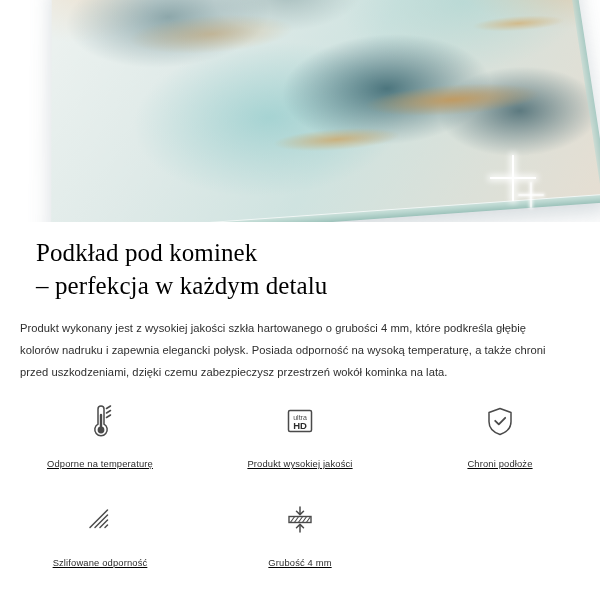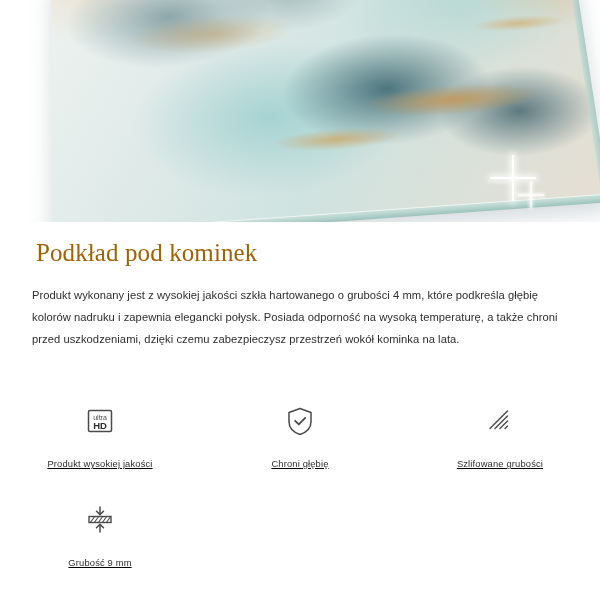--- a/index.html
+++ b/index.html
@@ -103,27 +103,27 @@
     top: 222px;
     width: 600px;
   }
   .headline {
     margin: 0;
     padding: 14px 36px 0 36px;
     font-family: "Liberation Serif", serif;
     font-size: 25px;
     line-height: 1.32;
     font-weight: 400;
-    color: #a16207;
+    color: #000000;
     letter-spacing: 0.1px;
   }
   .headline .line2 { display: block; }
   .body-copy {
     margin: 0;
-    padding: 16px 34px 0 32px;
+    padding: 16px 34px 0 20px;
     font-size: 11.2px;
     line-height: 1.95;
     color: #2e2e2e;
     letter-spacing: 0.05px;
   }
 
   
   .features {
     position: absolute;
     left: 0;
@@ -167,69 +167,81 @@
       <div class="glass-edge-right"></div>
       <div class="glass-edge"></div>
     </div>
     <div class="sparkle sparkle-1"></div>
     <div class="sparkle sparkle-2"></div>
   </div>
 
   <div class="content">
     <h1 class="headline">
       <span>Podkład pod kominek</span>
+      <span class="line2">– perfekcja w każdym detalu</span>
     </h1>
     <p class="body-copy">Produkt wykonany jest z wysokiej jakości szkła hartowanego o grubości 4 mm, które podkreśla głębię kolorów nadruku i zapewnia elegancki połysk. Posiada odporność na wysoką temperaturę, a także chroni przed uszkodzeniami, dzięki czemu zabezpieczysz przestrzeń wokół kominka na lata.</p>
   </div>
 
   <div class="features">
 
+    <div class="feature">
+      <div class="feature-icon">
+        <svg width="44" height="44" viewBox="0 0 44 44" fill="none" stroke="#4a4a4a" stroke-width="1.5" stroke-linecap="round">
+          <path d="M20 10a3 3 0 0 1 6 0v15.2a6.2 6.2 0 1 1-6 0V10z"></path>
+          <path d="M23 16v12" stroke-width="2.4"></path>
+          <circle cx="23" cy="31" r="3.4" fill="#4a4a4a" stroke="none"></circle>
+          <path d="M28.5 9.5l4-2.5M28.5 14l4-2.5M28.5 18.5l4-2.5"></path>
+        </svg>
+      </div>
+      <div class="feature-label">Odporne na temperaturę</div>
+    </div>
 
     <div class="feature">
       <div class="feature-icon">
         <svg width="44" height="44" viewBox="0 0 44 44" fill="none">
           <rect x="10.5" y="11.5" width="23" height="21" rx="1.5" stroke="#4a4a4a" stroke-width="1.5"></rect>
           <text x="22" y="21" text-anchor="middle" font-family="Liberation Sans, sans-serif" font-size="7" fill="#4a4a4a">ultra</text>
           <text x="22" y="29.6" text-anchor="middle" font-family="Liberation Sans, sans-serif" font-size="9.5" font-weight="bold" fill="#2d2d2d">HD</text>
         </svg>
       </div>
       <div class="feature-label">Produkt wysokiej jakości</div>
     </div>
 
     <div class="feature">
       <div class="feature-icon">
         <svg width="44" height="44" viewBox="0 0 44 44" fill="none" stroke="#4a4a4a" stroke-width="1.5" stroke-linejoin="round">
           <path d="M22 9.5l11 4v9.2c0 6.6-4.6 10.6-11 12.8-6.4-2.2-11-6.2-11-12.8V13.5l11-4z"></path>
           <path d="M17.2 21.8l3.6 3.6 6.4-6.6" stroke-width="1.8" stroke-linecap="round"></path>
         </svg>
       </div>
-      <div class="feature-label">Chroni głębię</div>
+      <div class="feature-label">Chroni podłoże</div>
     </div>
 
 
     <div class="feature">
       <div class="feature-icon">
         <svg width="44" height="44" viewBox="0 0 44 44" fill="none" stroke="#4a4a4a" stroke-width="1.5" stroke-linecap="round">
           <path d="M12 29.5L29.5 12"></path>
           <path d="M17 29.5L29.5 17"></path>
           <path d="M22 29.5L29.5 22"></path>
           <path d="M27 29.5l2.5-2.5"></path>
         </svg>
       </div>
-      <div class="feature-label">Szlifowane grubości</div>
+      <div class="feature-label">Szlifowane odporność</div>
     </div>
 
     <div class="feature">
       <div class="feature-icon">
         <svg width="44" height="44" viewBox="0 0 44 44" fill="none" stroke="#4a4a4a" stroke-width="1.5" stroke-linecap="round">
           <path d="M22 9v7"></path>
           <path d="M18.5 13.2L22 16.6l3.5-3.4"></path>
           <rect x="11" y="18.5" width="22" height="6" stroke="#4a4a4a" stroke-width="1.4"></rect>
           <path d="M12.5 24.3l4-5.6M16.5 24.3l4-5.6M20.5 24.3l4-5.6M24.5 24.3l4-5.6M28.5 24.3l3.4-4.8" stroke-width="1.1"></path>
           <path d="M22 34v-7"></path>
           <path d="M18.5 29.8L22 26.4l3.5 3.4"></path>
         </svg>
       </div>
-      <div class="feature-label">Grubość 9 mm</div>
+      <div class="feature-label">Grubość 4 mm</div>
     </div>
 
   </div>
 </div>
 
 </body></html>

